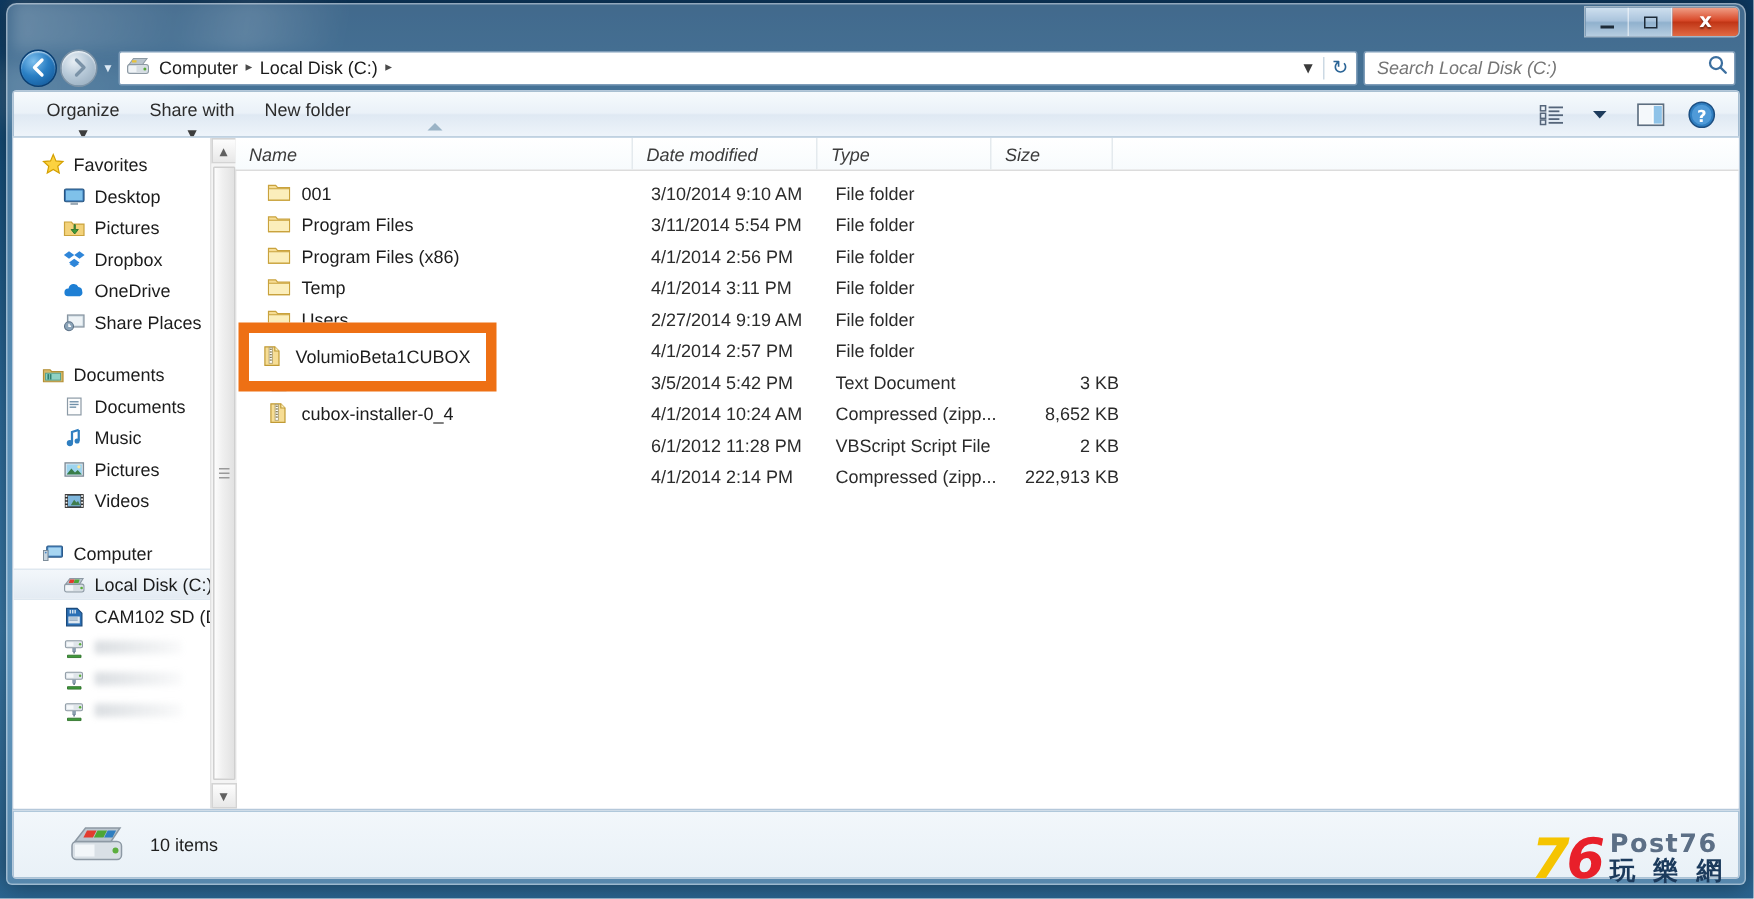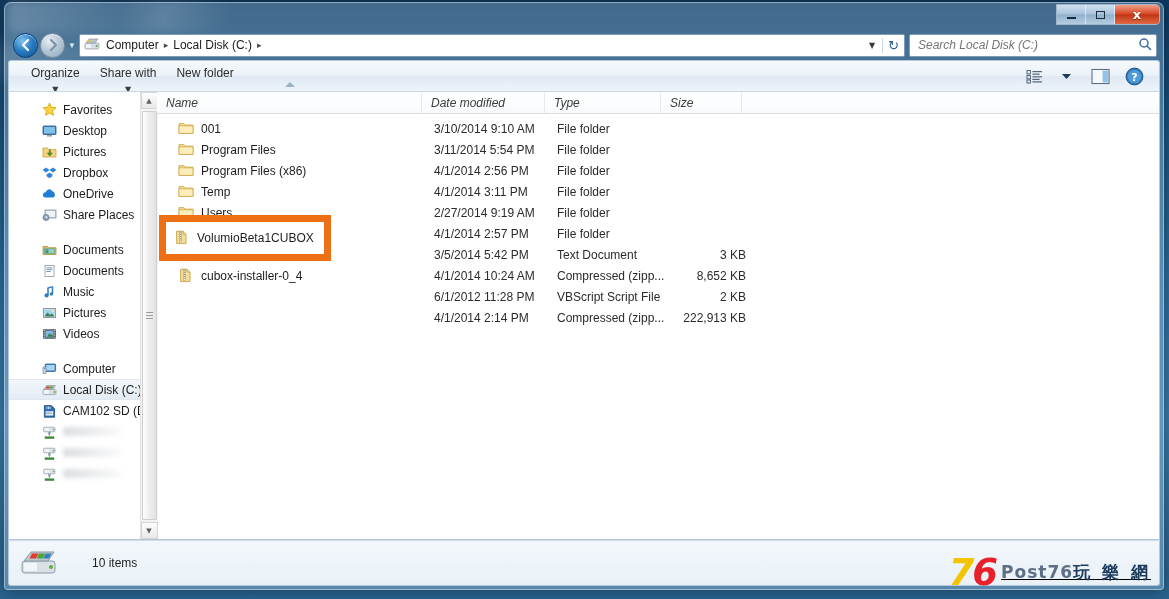--- a/index.html
+++ b/index.html
@@ -133,21 +133,21 @@
     flex:1; margin:0 3px 0 3px; display:flex; min-height:0;
     background:#fff; border:1px solid #b5c8da; border-top:1px solid #c8d8e6;
   }
   .navpane {
     width:148px; flex:0 0 148px; background:#fff; position:relative;
     display:flex; min-height:0;
   }
   .navlist { flex:1; padding-top:7px; overflow:hidden; }
   .navitem {
     height:21px; display:flex; align-items:center; gap:6px;
-    padding-left:32px; font-size:12px; color:#1c1c1c; cursor:pointer;
+    padding-left:18px; font-size:12px; color:#1c1c1c; cursor:pointer;
     white-space:nowrap;
   }
   .navitem.child { padding-left:32px; }
   .navitem.selected { background: linear-gradient(180deg,#f3f7fb 0%,#e3ebf3 100%); border-top:1px solid #dfe8f0; border-bottom:1px solid #dfe8f0; }
   .navgap { height:14px; }
   .navico { width:16px;height:16px;flex:0 0 16px;display:flex;align-items:center;justify-content:center;}
   .blurlabel { display:inline-block;width:58px;height:9px;background:linear-gradient(90deg,rgba(150,160,170,.35),rgba(150,160,170,.05));filter:blur(2.2px);border-radius:2px;}
 
   
   .vscroll {
@@ -202,35 +202,35 @@
     display:flex; align-items:center; gap:7px; padding-left:8px;
     font-size:12px; color:#1d1d1d; background:#fff;
   }
 
   
   .statusbar {
     height:46px; flex:0 0 46px; margin:0 3px 3px 3px;
     background: linear-gradient(180deg,#f2f7fb 0%,#e9f1f7 100%);
     border:1px solid #b5c8da; border-top:1px solid #cfdce8;
     border-radius:0 0 3px 3px;
-    display:flex; align-items:center; padding-left:11px; gap:34px;
+    display:flex; align-items:center; padding-left:37px; gap:16px;
   }
   .drvico { width:38px;height:30px;flex:0 0 38px;position:relative;}
   .statustext{ font-size:12px; color:#1f1f1f; }
 
   
   .wm {
     position:absolute; right:18px; bottom:8px;
     display:flex; align-items:center; gap:5px; pointer-events:none;
   }
   .wm-76 { font-family:"DejaVu Sans",sans-serif; font-weight:bold; font-size:37px; line-height:1;
     letter-spacing:-2px; font-style:italic;}
   .wm-7 { color:#f5c400; }
   .wm-6 { color:#e8202a; }
-  .wm-txt { display:flex; line-height:1.02;text-decoration:underline;}
+  .wm-txt { display:flex; flex-direction:column; line-height:1.02;}
   .wm-top { font-family:"DejaVu Sans",sans-serif; font-weight:bold; font-size:17px; color:#5c6f86; letter-spacing:1px;}
   .wm-bot { font-family:"DejaVu Sans",sans-serif; font-weight:bold; font-size:17px; color:#1b3a5c; letter-spacing:3px;}
 </style>
 </head>
 <body>
 
 <div class="desk-blur"></div>
 <div class="desk-blur2"></div>
 
 <div class="window">

